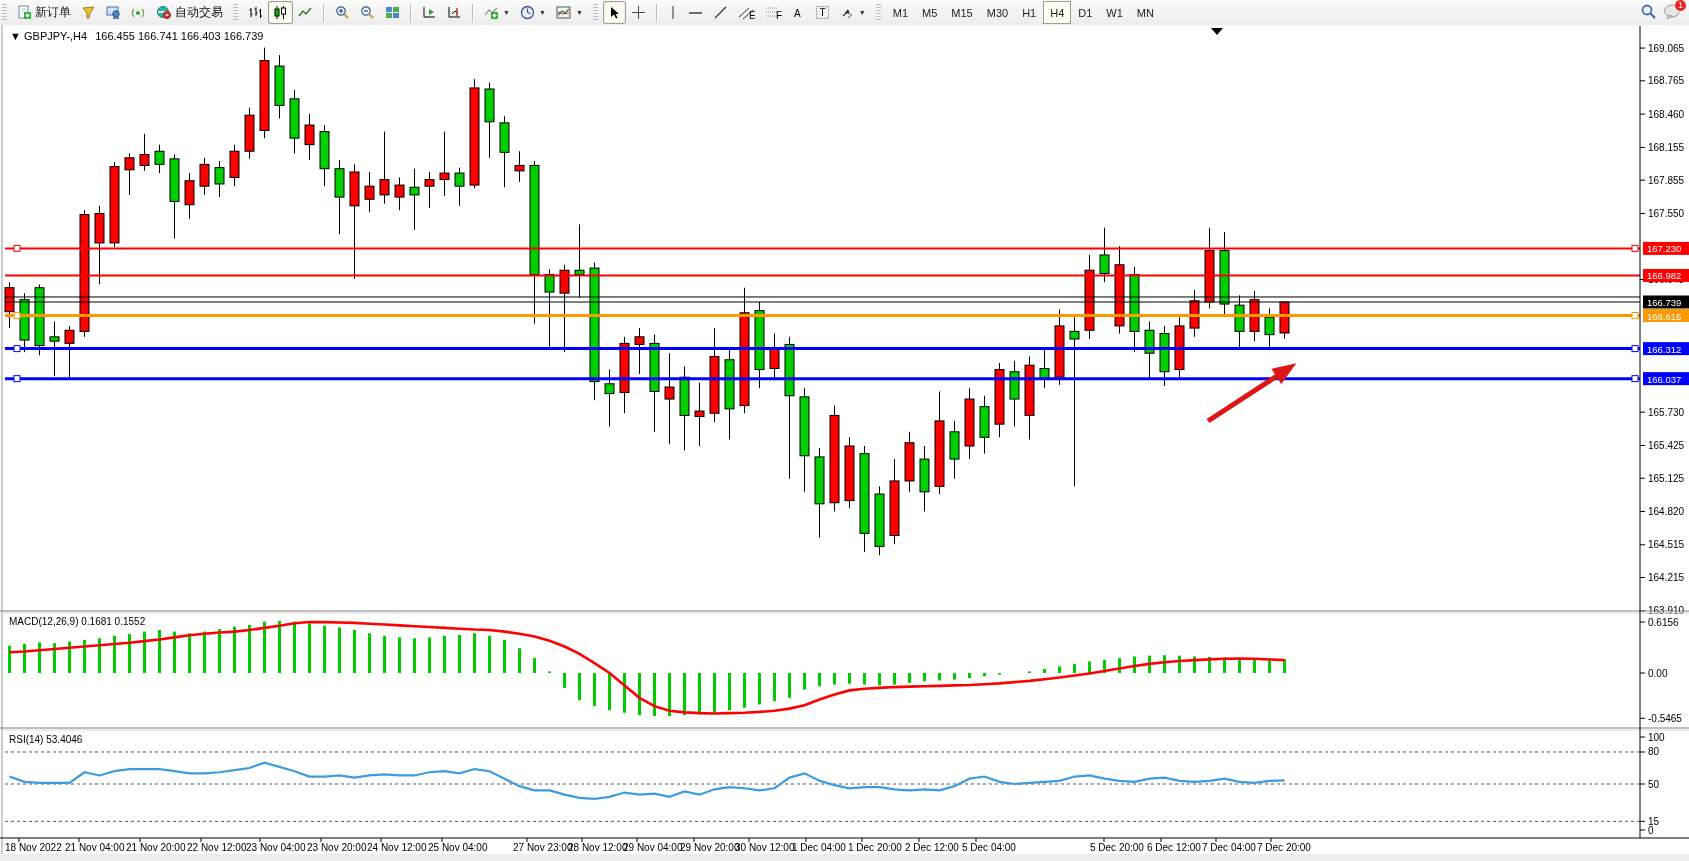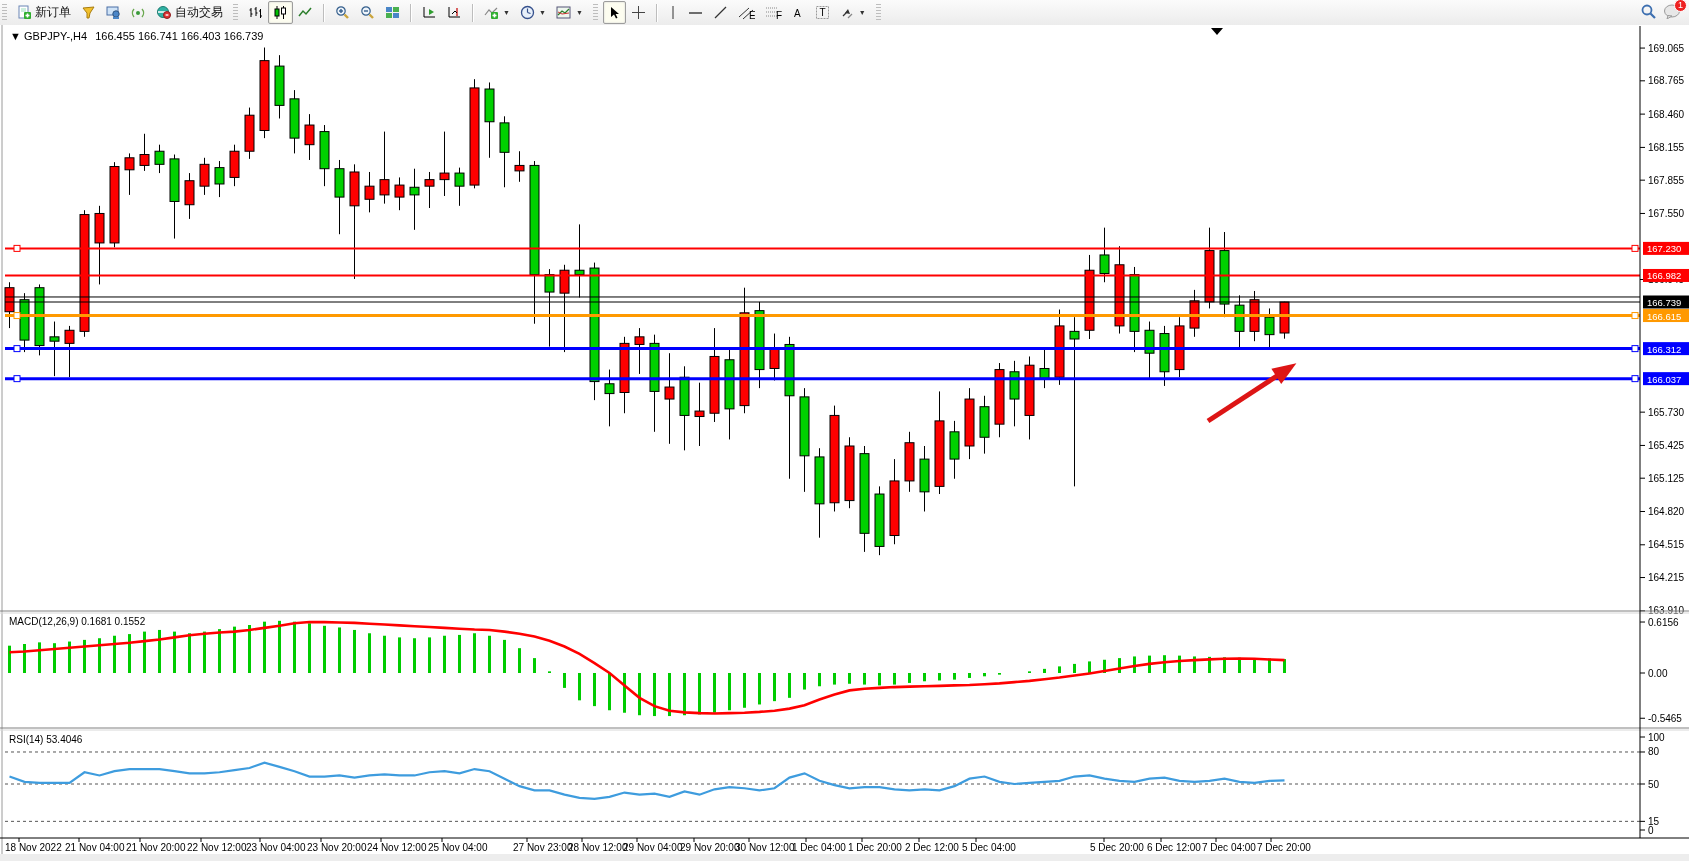--- a/index.html
+++ b/index.html
@@ -284,20 +284,31 @@
             <svg width="15" height="15">
               <line x1="3" y1="11" x2="8" y2="6" stroke="#333" stroke-width="1.2"></line>
               <polygon points="8,4 10,9 5,8" fill="#333"></polygon>
               <line x1="8" y1="13" x2="12" y2="9" stroke="#888" stroke-width="1.2"></line>
             </svg>
           </span>
         <span class="caret">▼</span>
       </div>
     </div>
     <div class="tb-handle"></div>
+    <div class="tb-group" id="tf-group">
+        <div class="tf-btn">M1</div>
+        <div class="tf-btn">M5</div>
+        <div class="tf-btn">M15</div>
+        <div class="tf-btn">M30</div>
+        <div class="tf-btn">H1</div>
+        <div class="tf-btn active">H4</div>
+        <div class="tf-btn">D1</div>
+        <div class="tf-btn">W1</div>
+        <div class="tf-btn">MN</div>
+      </div>
     <div class="tb-right">
       <span><svg width="17" height="17">
             <circle cx="7" cy="7" r="4.5" fill="none" stroke="#3d6fb0" stroke-width="1.8"></circle>
             <line x1="10.5" y1="10.5" x2="15" y2="15" stroke="#3d6fb0" stroke-width="2.2"></line>
           </svg></span>
       <span class="chat-wrap">
         <svg width="18" height="16">
             <ellipse cx="9" cy="8" rx="7.5" ry="6" fill="#e7e7e7" stroke="#9a9a9a"></ellipse>
             <polygon points="5,12.5 4,16 9,13" fill="#e7e7e7" stroke="#9a9a9a"></polygon>
           </svg>

